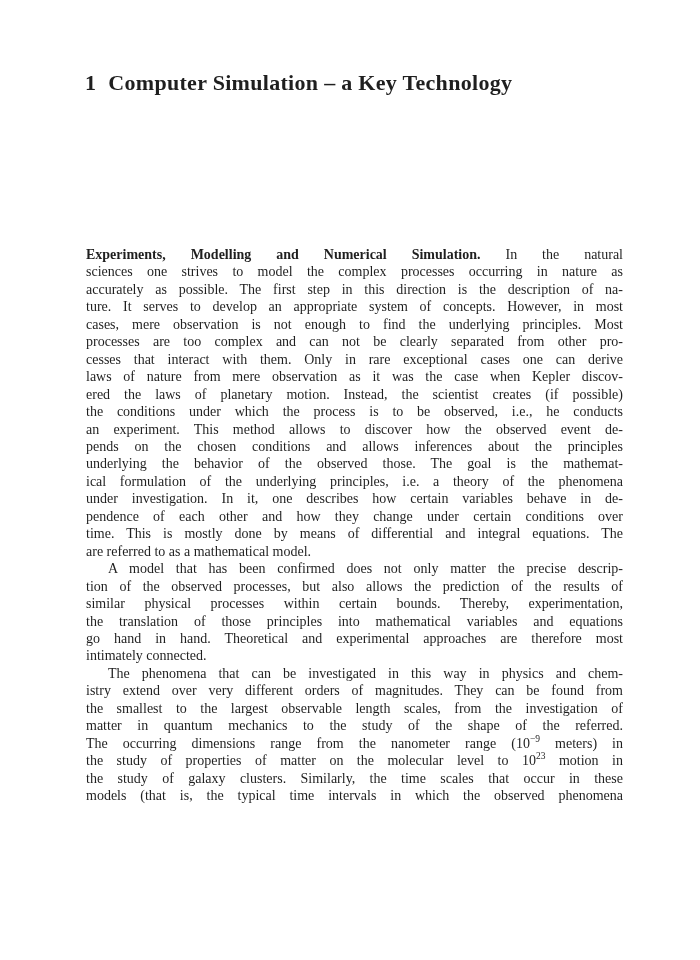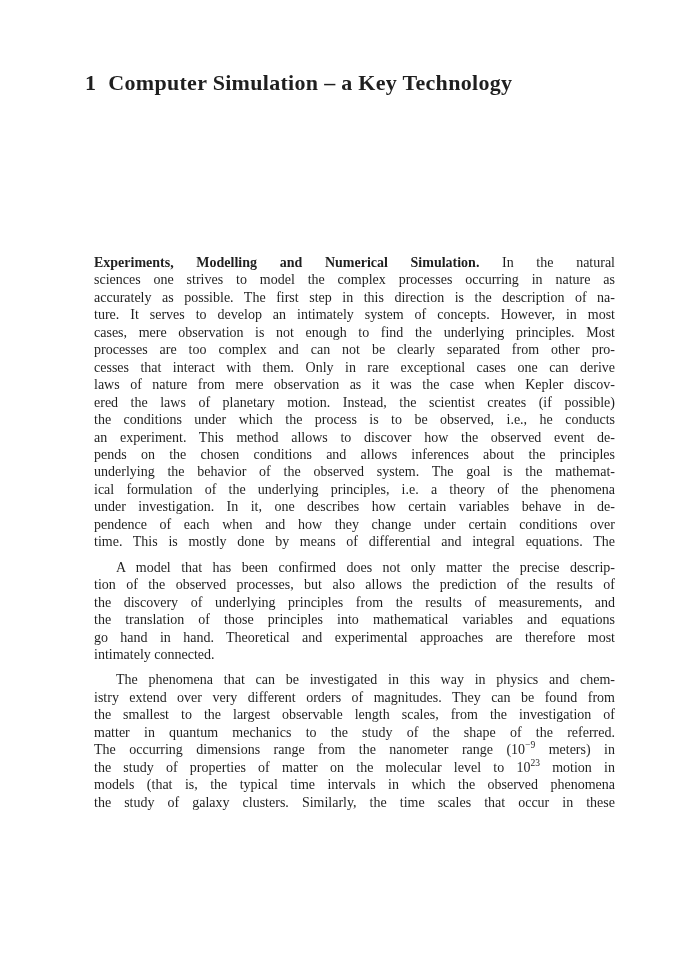--- a/index.html
+++ b/index.html
@@ -32,21 +32,21 @@
   }
   .body-text {
     position: absolute;
     left: 86px;
     top: 246px;
     width: 537px;
     font-size: 14px;
     line-height: 17.45px;
   }
   .paragraph {
-    margin: 8px;
+    margin: 0;
   }
   .paragraph.indent .line:first-child {
     text-indent: 22px;
   }
   .line {
     text-align: justify;
     text-align-last: justify;
   }
   .line.para-end {
     text-align-last: left;
@@ -63,47 +63,48 @@
 </head>
 <body>
 
 <div class="page" style="background: rgb(255, 255, 255); color: rgb(31, 31, 31);">
   <h1 class="title"><span class="chapter-number">1</span><span>Computer Simulation – a Key Technology</span></h1>
   <div class="body-text">
       <div class="paragraph">
         <div class="line"><span class="bold">Experiments, Modelling and Numerical Simulation.</span><span> In the natural</span></div>
         <div class="line"><span>sciences one strives to model the complex processes occurring in nature as</span></div>
         <div class="line"><span>accurately as possible. The first step in this direction is the description of na-</span></div>
-        <div class="line"><span>ture. It serves to develop an intimately system of concepts. However, in most</span></div>
+        <div class="line"><span>ture. It serves to develop an appropriate system of concepts. However, in most</span></div>
         <div class="line"><span>cases, mere observation is not enough to find the underlying principles. Most</span></div>
         <div class="line"><span>processes are too complex and can not be clearly separated from other pro-</span></div>
         <div class="line"><span>cesses that interact with them. Only in rare exceptional cases one can derive</span></div>
         <div class="line"><span>laws of nature from mere observation as it was the case when Kepler discov-</span></div>
         <div class="line"><span>ered the laws of planetary motion. Instead, the scientist creates (if possible)</span></div>
         <div class="line"><span>the conditions under which the process is to be observed, i.e., he conducts</span></div>
         <div class="line"><span>an experiment. This method allows to discover how the observed event de-</span></div>
         <div class="line"><span>pends on the chosen conditions and allows inferences about the principles</span></div>
-        <div class="line"><span>underlying the behavior of the observed system. The goal is the mathemat-</span></div>
+        <div class="line"><span>underlying the behavior of the observed those. The goal is the mathemat-</span></div>
         <div class="line"><span>ical formulation of the underlying principles, i.e. a theory of the phenomena</span></div>
         <div class="line"><span>under investigation. In it, one describes how certain variables behave in de-</span></div>
-        <div class="line"><span>pendence of each when and how they change under certain conditions over</span></div>
+        <div class="line"><span>pendence of each other and how they change under certain conditions over</span></div>
         <div class="line"><span>time. This is mostly done by means of differential and integral equations. The</span></div>
+        <div class="line para-end"><span>are referred to as a mathematical model.</span></div>
       </div>
       <div class="paragraph indent">
         <div class="line"><span>A model that has been confirmed does not only matter the precise descrip-</span></div>
         <div class="line"><span>tion of the observed processes, but also allows the prediction of the results of</span></div>
-        <div class="line"><span>the discovery of underlying principles from the results of measurements, and</span></div>
+        <div class="line"><span>similar physical processes within certain bounds. Thereby, experimentation,</span></div>
         <div class="line"><span>the translation of those principles into mathematical variables and equations</span></div>
         <div class="line"><span>go hand in hand. Theoretical and experimental approaches are therefore most</span></div>
         <div class="line para-end"><span>intimately connected.</span></div>
       </div>
       <div class="paragraph indent">
         <div class="line"><span>The phenomena that can be investigated in this way in physics and chem-</span></div>
         <div class="line"><span>istry extend over very different orders of magnitudes. They can be found from</span></div>
         <div class="line"><span>the smallest to the largest observable length scales, from the investigation of</span></div>
         <div class="line"><span>matter in quantum mechanics to the study of the shape of the referred.</span></div>
         <div class="line"><span>The occurring dimensions range from the nanometer range (10</span><sup class="superscript">−9</sup><span> meters) in</span></div>
         <div class="line"><span>the study of properties of matter on the molecular level to 10</span><sup class="superscript">23</sup><span> motion in</span></div>
+        <div class="line"><span>the study of galaxy clusters. Similarly, the time scales that occur in these</span></div>
         <div class="line"><span>models (that is, the typical time intervals in which the observed phenomena</span></div>
-        <div class="line"><span>the study of galaxy clusters. Similarly, the time scales that occur in these</span></div>
       </div>
     </div>
 </div>
 
 </body></html>

